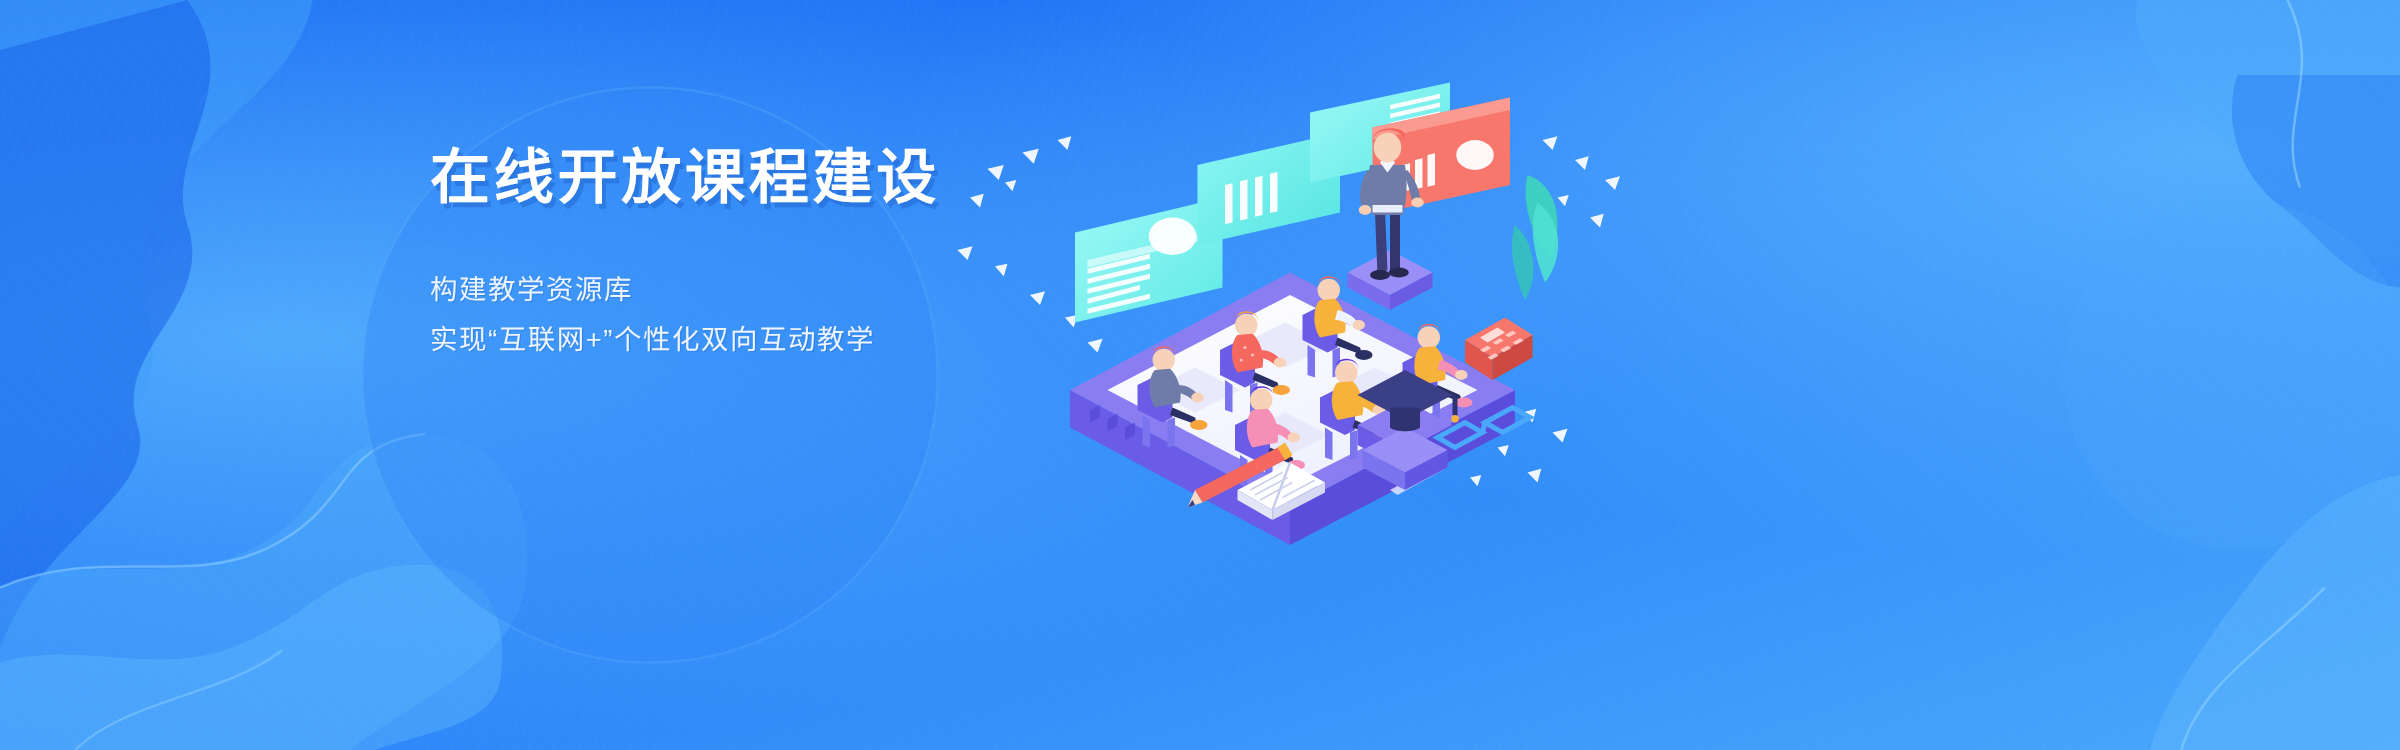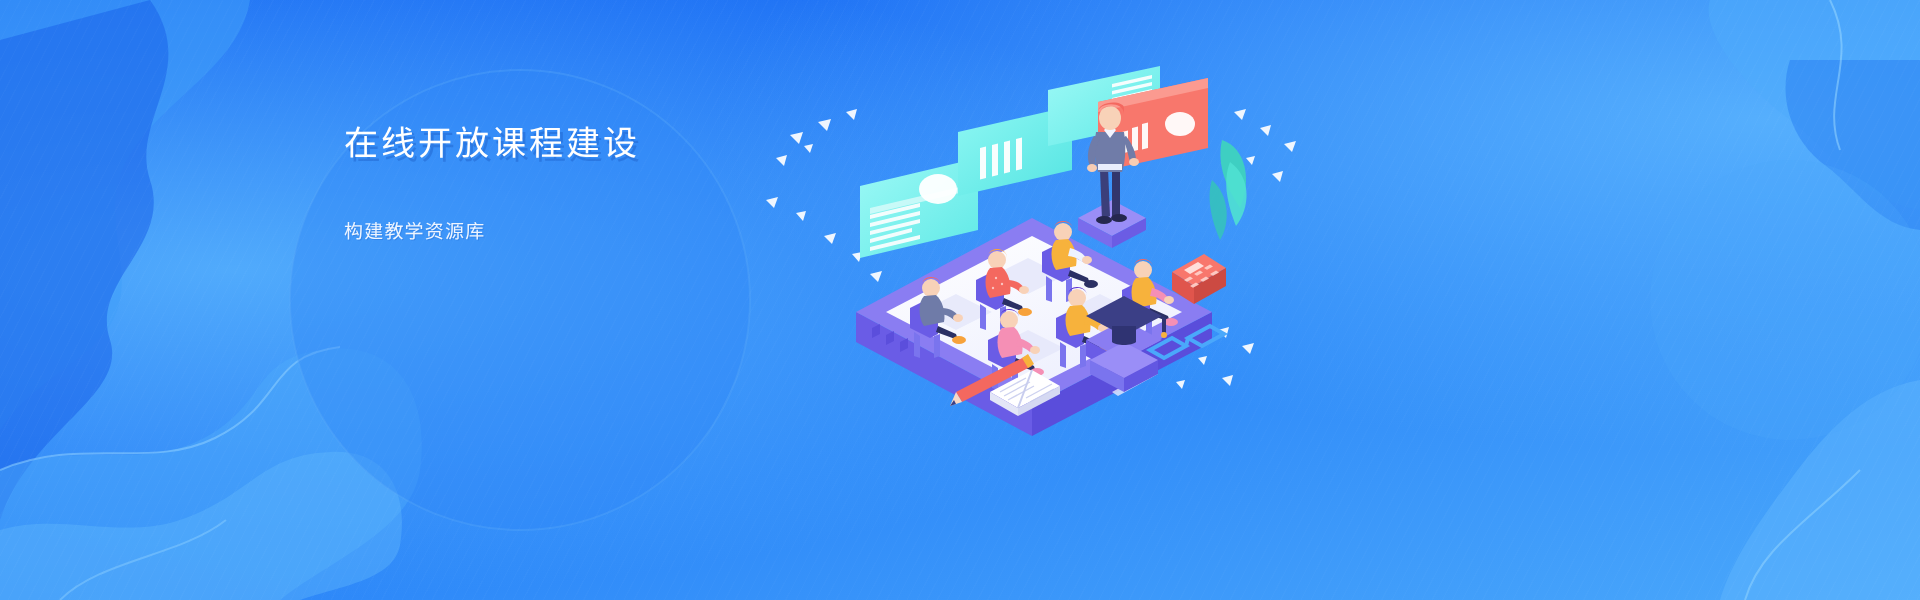--- a/index.html
+++ b/index.html
@@ -24,28 +24,28 @@
       rgba(255,255,255,.030) 0px, rgba(255,255,255,.030) 1px,
       rgba(255,255,255,0) 1px, rgba(255,255,255,0) 9px);
     opacity:.7;
   }
 
   
   .copy{
     position:absolute;left:344px;top:112px;width:560px;
   }
   .headline{
-    font-size:34px;line-height:62px;font-weight:normal;color:#ffffff;
+    font-size:48px;line-height:62px;font-weight:bold;color:#ffffff;
     letter-spacing:3px;margin:0 0 38px 0;
     text-shadow:3px 4px 0 rgba(18,72,176,.30);
     white-space:nowrap;
   }
   .sublist{list-style:none;margin:0;padding:0;}
   .sublist li{
-    font-size:19px;line-height:40px;color:#eef5ff;
+    font-size:22px;line-height:40px;color:#eef5ff;
     letter-spacing:1.2px;white-space:nowrap;
     text-shadow:1px 1px 0 rgba(18,72,176,.22);
   }
 
   
   .art{position:absolute;left:760px;top:40px;width:560px;height:400px;}
   .art svg{display:block;width:560px;height:400px;overflow:visible;}
 </style>
 </head>
 <body>
@@ -99,20 +99,21 @@
       <path d="M1745,600 C1760,548 1810,520 1860,470" fill="none" stroke="#9ddbff" stroke-width="2" opacity=".45"></path>
       <circle cx="1790" cy="300" r="140" fill="#4aa6fa" opacity=".25"></circle>
     </svg>
     <div class="sheen"></div>
   </div>
 
   <div class="copy">
     <h1 class="headline">在线开放课程建设</h1>
     <ul class="sublist">
       <li>构建教学资源库</li>
+      <li>实现“互联网+”个性化双向互动教学</li>
     </ul>
   </div>
 
   <div class="art">
     <svg viewBox="0 0 560 400">
       <defs>
         <linearGradient id="scrA" x1="0" y1="0" x2="1" y2="1">
           <stop offset="0%" stop-color="#9df9f6"></stop>
             <stop offset="100%" stop-color="#5fe9e6"></stop>
         </linearGradient>

